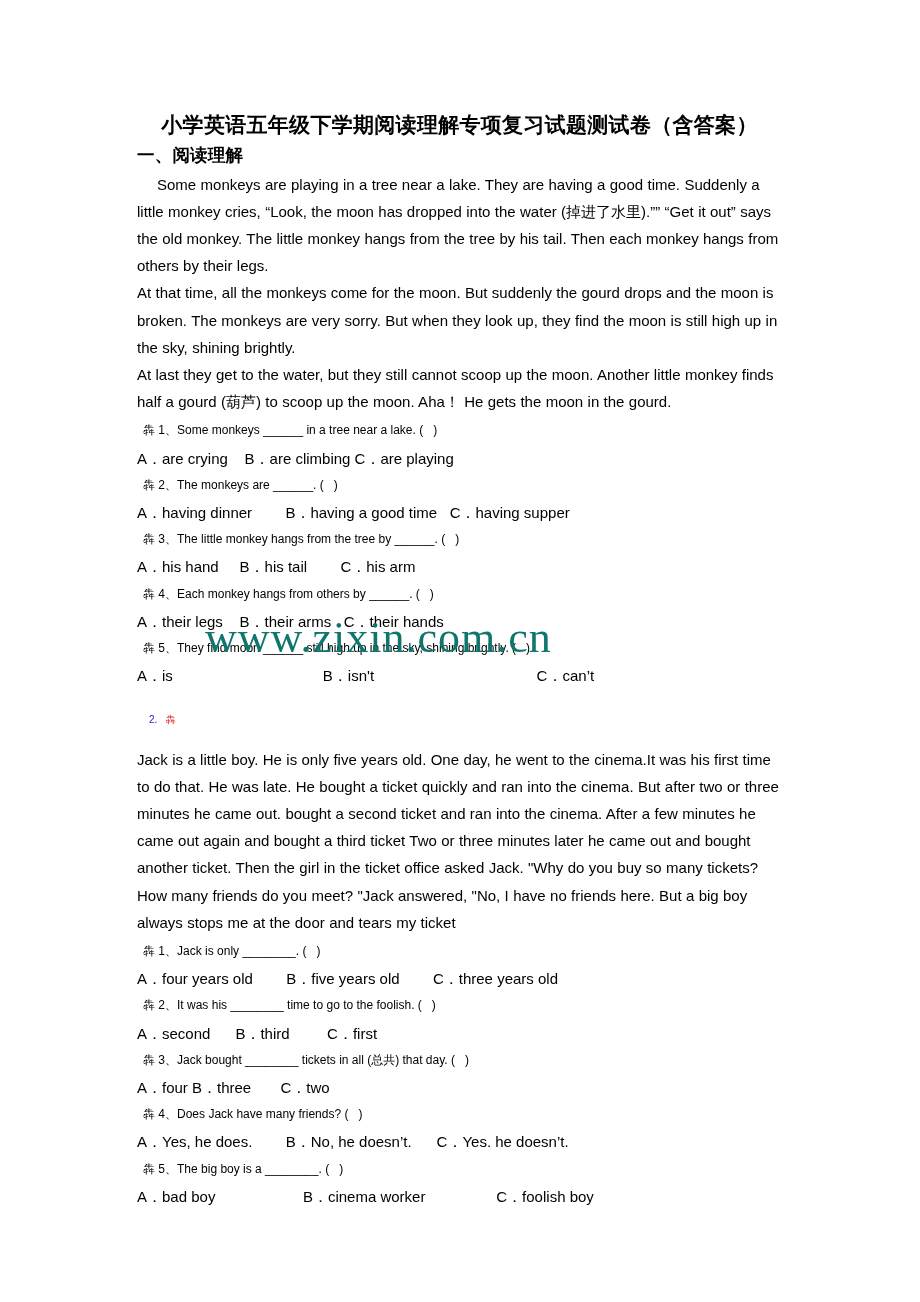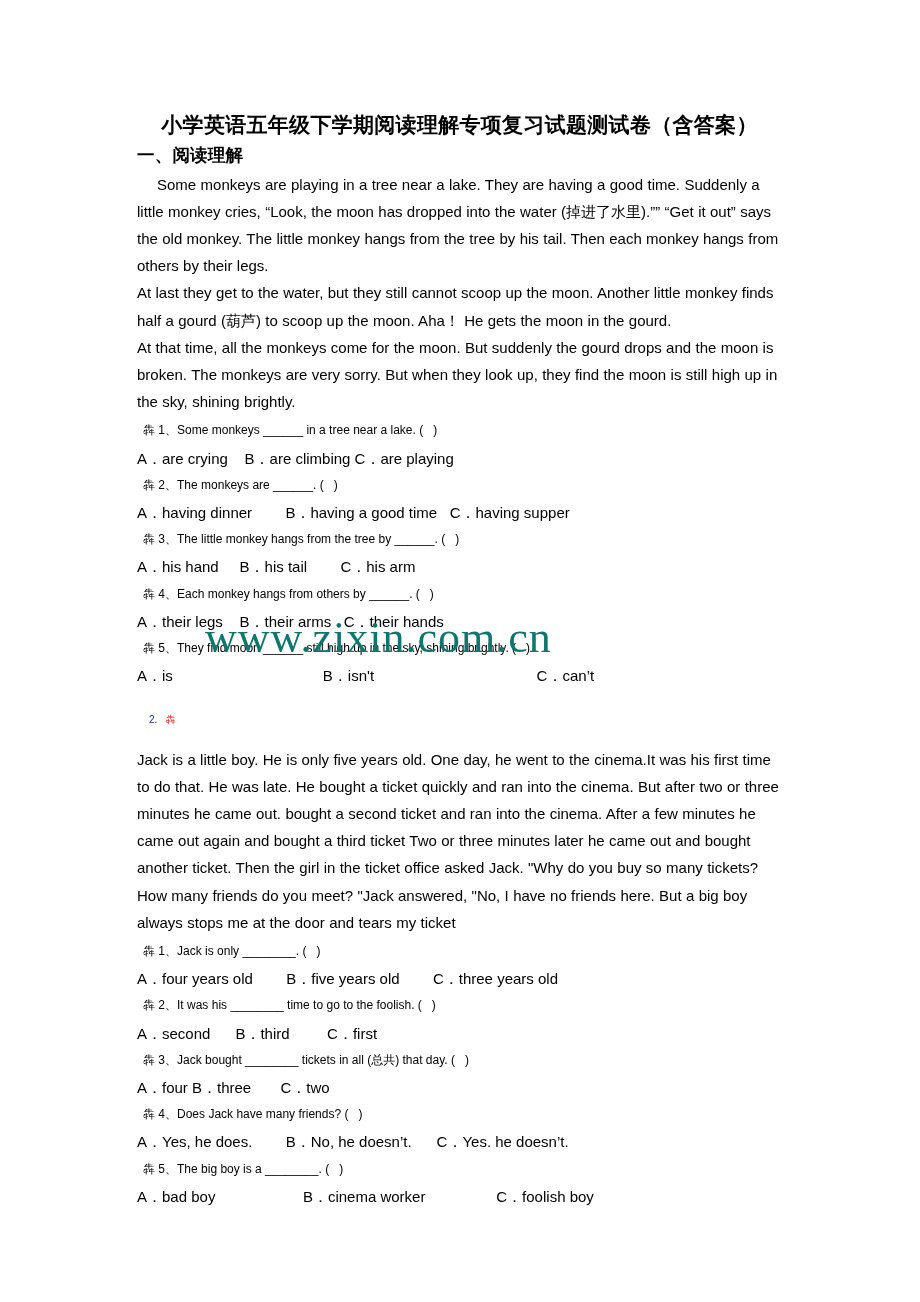--- a/index.html
+++ b/index.html
@@ -104,22 +104,22 @@
 
   <div class="watermark">www.zixin.com.cn</div>
 
   <div class="sheet">
 
     <div class="doc-title">小学英语五年级下学期阅读理解专项复习试题测试卷（含答案）</div>
 
     <div class="section-heading">一、阅读理解</div>
 
     <div class="passage indent">Some monkeys are playing in a tree near a lake. They are having a good time. Suddenly a little monkey cries, “Look, the moon has dropped into the water (掉进了水里).”” “Get it out” says the old monkey. The little monkey hangs from the tree by his tail. Then each monkey hangs from others by their legs.</div>
+    <div class="passage">At that time, all the monkeys come for the moon. But suddenly the gourd drops and the moon is broken. The monkeys are very sorry. But when they look up, they find the moon is still high up in the sky, shining brightly.</div>
     <div class="passage">At last they get to the water, but they still cannot scoop up the moon. Another little monkey finds half a gourd (葫芦) to scoop up the moon. Aha！ He gets the moon in the gourd.</div>
-    <div class="passage">At that time, all the monkeys come for the moon. But suddenly the gourd drops and the moon is broken. The monkeys are very sorry. But when they look up, they find the moon is still high up in the sky, shining brightly.</div>
 
     <div class="spacer-xs"></div>
 
     <div class="q-line"><span class="blank-cn">犇</span> <span>1、</span><span>Some monkeys ______ in a tree near a lake. (   )</span></div>
     <div class="opt-line">A．are crying    B．are climbing C．are playing</div>
 
     <div class="q-line"><span class="blank-cn">犇</span> <span>2、</span><span>The monkeys are ______. (   )</span></div>
     <div class="opt-line">A．having dinner        B．having a good time   C．having supper</div>
 
     <div class="q-line"><span class="blank-cn">犇</span> <span>3、</span><span>The little monkey hangs from the tree by ______. (   )</span></div>

